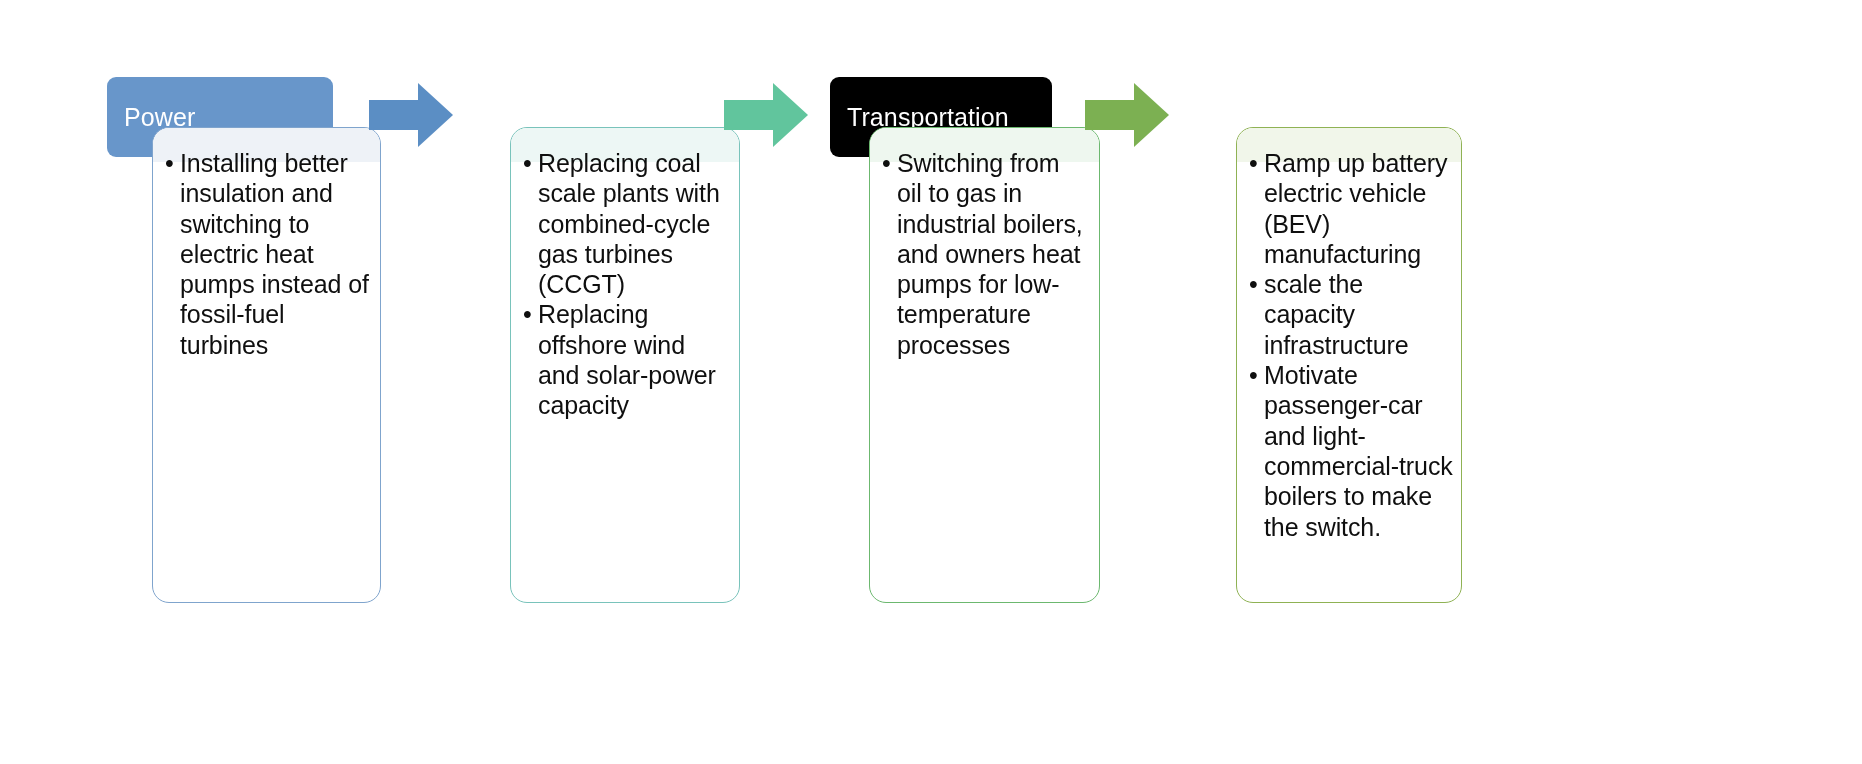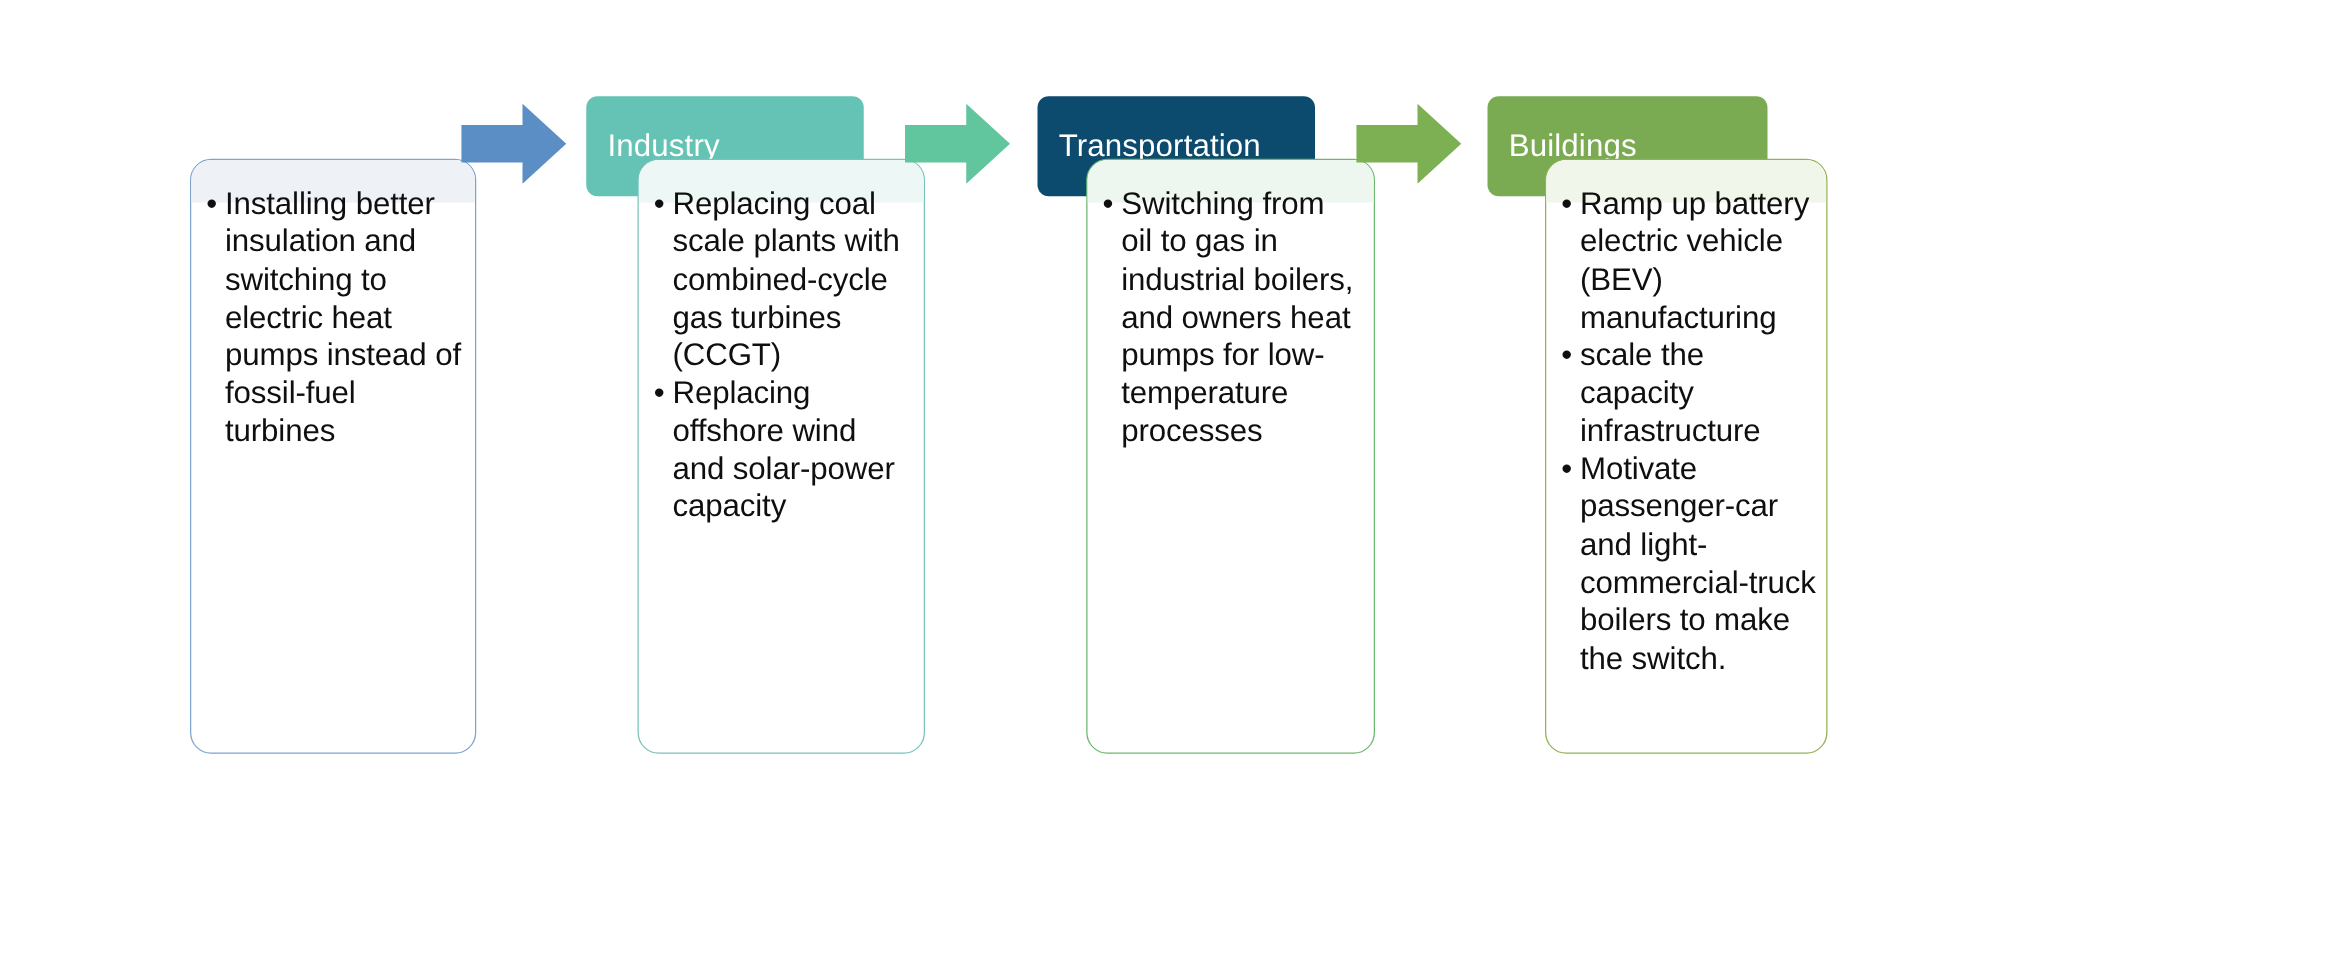--- a/index.html
+++ b/index.html
@@ -105,40 +105,40 @@
     z-index: 3;
   }
   .stage-arrow svg { display: block; }
 </style>
 </head>
 <body>
 
 <div id="canvas">
 
   <div class="stage" style="left:107px;width:330px;">
+    <div class="stage-header" style="width:226px;background:#6896ca;">
+      <span class="stage-header-label">Power</span>
+    </div>
     <div class="stage-card" style="left:45px;width:229px;border:1.5px solid #7fa4cd;">
       <div class="stage-wash-power stage-card-wash" style="background:#eef2f7;"></div>
       <ul class="stage-list" style="padding:20px 10px 0 12px;">
         <li class="stage-list-item" style="margin-bottom:0;">
           <span class="bullet-glyph">•</span>
           <span class="stage-list-text">Installing better insulation and switching to electric heat pumps instead of fossil-fuel turbines</span>
         </li>
       </ul>
     </div>
     <div class="stage-arrow" style="left:262px;">
       <svg width="84" height="64" viewBox="0 0 84 64" aria-hidden="true">
         <polygon points="0,17 49,17 49,0 84,32 49,64 49,47 0,47" fill="#5b8ec4"></polygon>
       </svg>
     </div>
   </div>
 
   <div class="stage" style="left:469px;width:330px;">
-    <div class="stage-header" style="width:222px;background:#64c3b4;">
-      <span class="stage-header-label">Industry</span>
-    </div>
     <div class="stage-card" style="left:41px;width:230px;border:1.5px solid #79c3bb;">
       <div class="stage-card-wash" style="background:#edf7f5;"></div>
       <ul class="stage-list" style="padding:20px 10px 0 12px;">
         <li class="stage-list-item">
           <span class="bullet-glyph">•</span>
           <span class="stage-list-text">Replacing coal scale plants with combined-cycle gas turbines (CCGT)</span>
         </li>
         <li class="stage-list-item">
           <span class="bullet-glyph">•</span>
           <span class="stage-list-text">Replacing offshore wind and solar-power capacity</span>
@@ -146,43 +146,40 @@
       </ul>
     </div>
     <div class="stage-arrow" style="left:255px;">
       <svg width="84" height="64" viewBox="0 0 84 64" aria-hidden="true">
         <polygon points="0,17 49,17 49,0 84,32 49,64 49,47 0,47" fill="#61c59d"></polygon>
       </svg>
     </div>
   </div>
 
   <div class="stage" style="left:830px;width:330px;">
-    <div class="stage-header" style="width:222px;background:#0c4a6e;">
+    <div class="stage-header" style="width:222px;background:#000000;">
       <span class="stage-header-label">Transportation</span>
     </div>
     <div class="stage-card" style="left:39px;width:231px;border:1.5px solid #6cb86f;">
       <div class="stage-card-wash" style="background:#eef7ef;"></div>
       <ul class="stage-list" style="padding:20px 10px 0 12px;">
         <li class="stage-list-item">
           <span class="bullet-glyph">•</span>
           <span class="stage-list-text">Switching from oil to gas in industrial boilers, and owners heat pumps for low-temperature processes</span>
         </li>
       </ul>
     </div>
     <div class="stage-arrow" style="left:255px;">
       <svg width="84" height="64" viewBox="0 0 84 64" aria-hidden="true">
         <polygon points="0,17 49,17 49,0 84,32 49,64 49,47 0,47" fill="#7cb052"></polygon>
       </svg>
     </div>
   </div>
 
   <div class="stage" style="left:1190px;width:330px;">
-    <div class="stage-header" style="width:224px;background:#7aab52;">
-      <span class="stage-header-label">Buildings</span>
-    </div>
     <div class="stage-card" style="left:46px;width:226px;border:1.5px solid #8fb254;">
       <div class="stage-card-wash" style="background:#f1f6ea;"></div>
       <ul class="stage-list" style="padding:20px 8px 0 12px;">
         <li class="stage-list-item">
           <span class="bullet-glyph">•</span>
           <span class="stage-list-text">Ramp up battery electric vehicle (BEV) manufacturing</span>
         </li>
         <li class="stage-list-item">
           <span class="bullet-glyph">•</span>
           <span class="stage-list-text">scale the capacity infrastructure</span>

